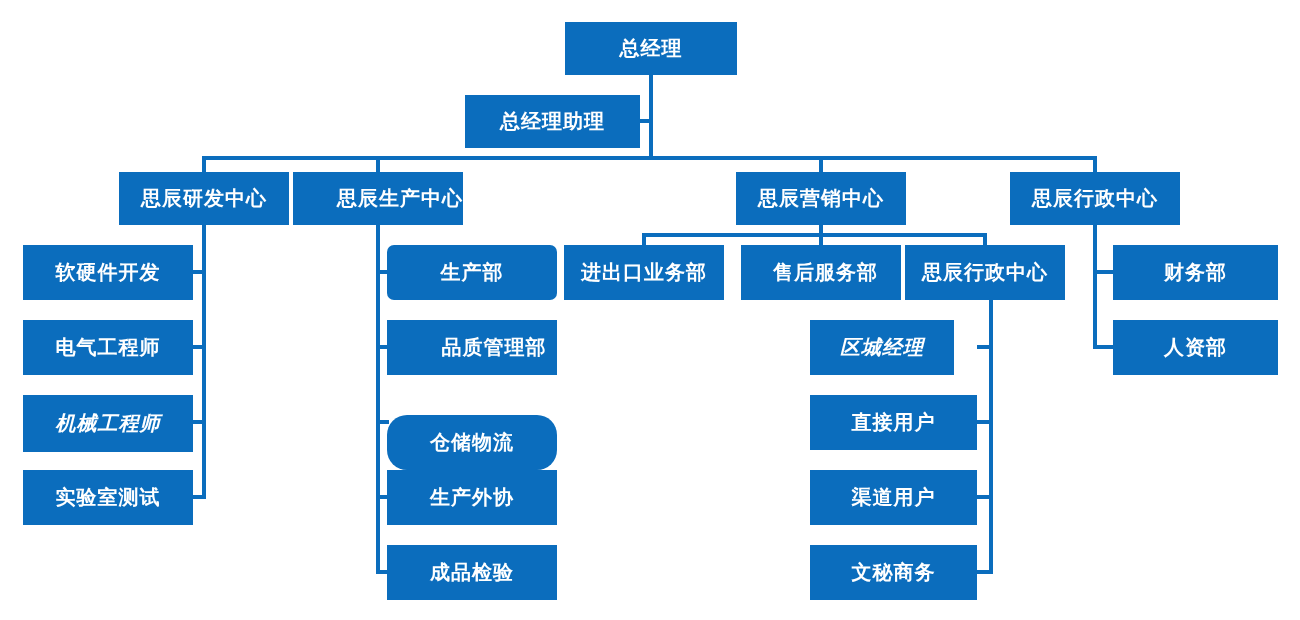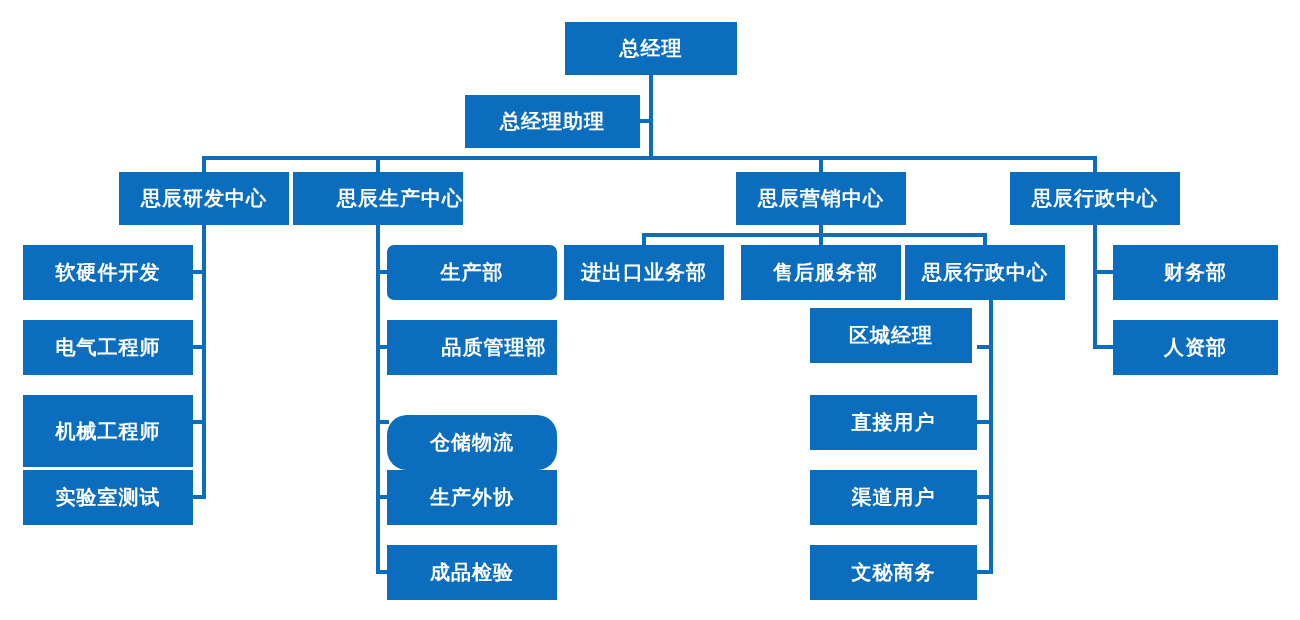--- a/index.html
+++ b/index.html
@@ -71,29 +71,29 @@
     <div class="line" style="left: 1097px; top: 270px; width: 16px; height: 4px;"></div>
     <div class="line" style="left: 1097px; top: 345px; width: 16px; height: 4px;"></div>
     <div class="node" style="left: 565px; top: 22px; width: 172px; height: 53px;">总经理</div>
     <div class="node" style="left: 465px; top: 95px; width: 175px; height: 53px;">总经理助理</div>
     <div class="node" style="left: 119px; top: 172px; width: 170px; height: 53px;">思辰研发中心</div>
     <div class="node" style="left: 293px; top: 172px; width: 170px; height: 53px; padding-left: 44px;">思辰生产中心</div>
     <div class="node" style="left: 736px; top: 172px; width: 170px; height: 53px;">思辰营销中心</div>
     <div class="node" style="left: 1010px; top: 172px; width: 170px; height: 53px;">思辰行政中心</div>
     <div class="node" style="left: 23px; top: 245px; width: 170px; height: 55px;">软硬件开发</div>
     <div class="node" style="left: 23px; top: 320px; width: 170px; height: 55px;">电气工程师</div>
-    <div class="node" style="left: 23px; top: 395px; width: 170px; height: 72px;">机械工程师</div>
+    <div class="node" style="left: 23px; top: 395px; width: 170px; height: 57px; font-style: italic;">机械工程师</div>
     <div class="node" style="left: 23px; top: 470px; width: 170px; height: 55px;">实验室测试</div>
     <div class="node" style="left: 387px; top: 245px; width: 170px; height: 55px; border-radius: 7px;">生产部</div>
     <div class="node" style="left: 387px; top: 320px; width: 170px; height: 55px; padding-left: 44px;">品质管理部</div>
     <div class="node" style="left: 387px; top: 415px; width: 170px; height: 55px; border-radius: 20px;">仓储物流</div>
     <div class="node" style="left: 387px; top: 470px; width: 170px; height: 55px; text-align: right;">生产外协</div>
     <div class="node" style="left: 387px; top: 545px; width: 170px; height: 55px;">成品检验</div>
     <div class="node" style="left: 564px; top: 245px; width: 160px; height: 55px;">进出口业务部</div>
     <div class="node" style="left: 741px; top: 245px; width: 160px; height: 55px; padding-left: 9px;">售后服务部</div>
     <div class="node" style="left: 905px; top: 245px; width: 160px; height: 55px;">思辰行政中心</div>
-    <div class="node" style="left: 810px; top: 308px; width: 162px; height: 55px;">区城经理</div>
+    <div class="node" style="left: 810px; top: 320px; width: 144px; height: 55px; font-style: italic;">区城经理</div>
     <div class="node" style="left: 810px; top: 395px; width: 167px; height: 55px;">直接用户</div>
     <div class="node" style="left: 810px; top: 470px; width: 167px; height: 55px;">渠道用户</div>
     <div class="node" style="left: 810px; top: 545px; width: 167px; height: 55px;">文秘商务</div>
     <div class="node" style="left: 1113px; top: 245px; width: 165px; height: 55px;">财务部</div>
     <div class="node" style="left: 1113px; top: 320px; width: 165px; height: 55px;">人资部</div>
   </div>
 
 </body></html>

